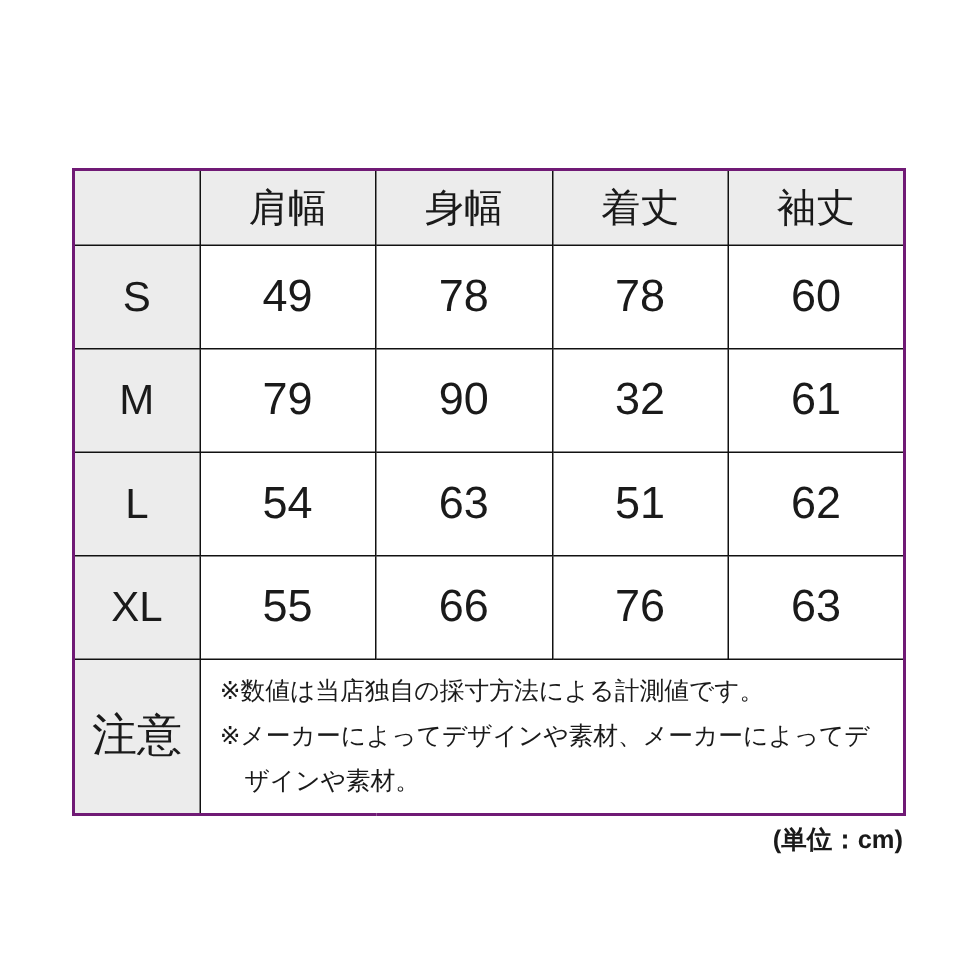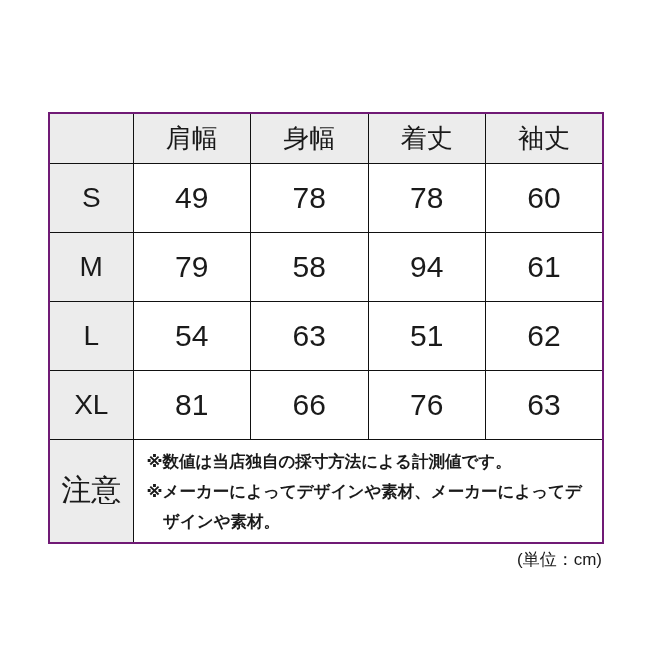--- a/index.html
+++ b/index.html
@@ -45,28 +45,29 @@
   .size-table tbody tr.note-row th { font-size: 30px; }
   .size-table td.note-cell {
     text-align: left;
     padding: 6px 8px 6px 13px;
   }
   .note-line {
     font-size: 16.5px;
     line-height: 30px;
     padding-left: 1em;
     text-indent: -1em;
-    font-weight: 700;
+    font-weight: 400;
   }
   .unit-caption {
     position: absolute;
     top: 548px;
     right: 48px;
     font-size: 17px;
     text-align: right;
+    font-weight: bold;
   }
 </style>
 </head>
 <body>
 
 <div class="page">
 
   <table class="size-table">
     <colgroup>
       <col style="width:84px">
@@ -88,34 +89,34 @@
       <tr class="data-row">
         <th>S</th>
         <td>49</td>
         <td>78</td>
         <td>78</td>
         <td>60</td>
       </tr>
       <tr class="data-row">
         <th>M</th>
         <td>79</td>
-        <td>58</td>
-        <td>94</td>
+        <td>90</td>
+        <td>32</td>
         <td>61</td>
       </tr>
       <tr class="data-row">
         <th>L</th>
         <td>54</td>
         <td>63</td>
         <td>51</td>
         <td>62</td>
       </tr>
       <tr class="data-row">
         <th>XL</th>
-        <td>81</td>
+        <td>55</td>
         <td>66</td>
         <td>76</td>
         <td>63</td>
       </tr>
       <tr class="note-row">
         <th>注意</th>
         <td class="note-cell" colspan="4">
           <p class="note-line">※数値は当店独自の採寸方法による計測値です。</p>
           <p class="note-line">※メーカーによってデザインや素材、メーカーによってデザインや素材。</p>
         </td>

